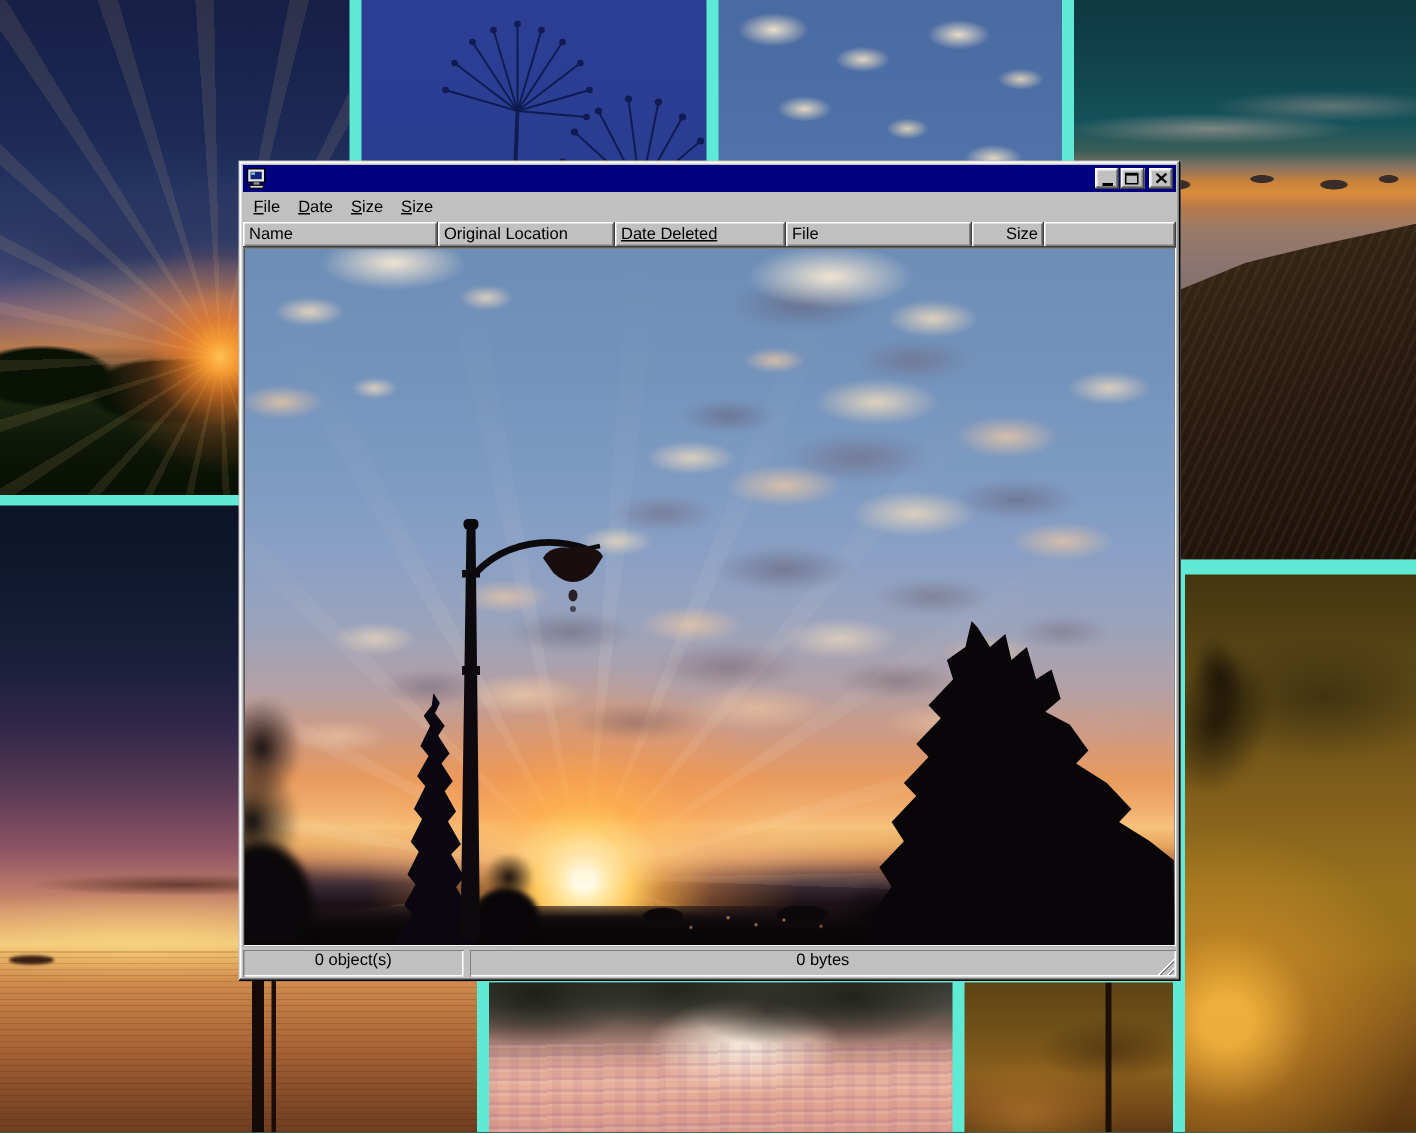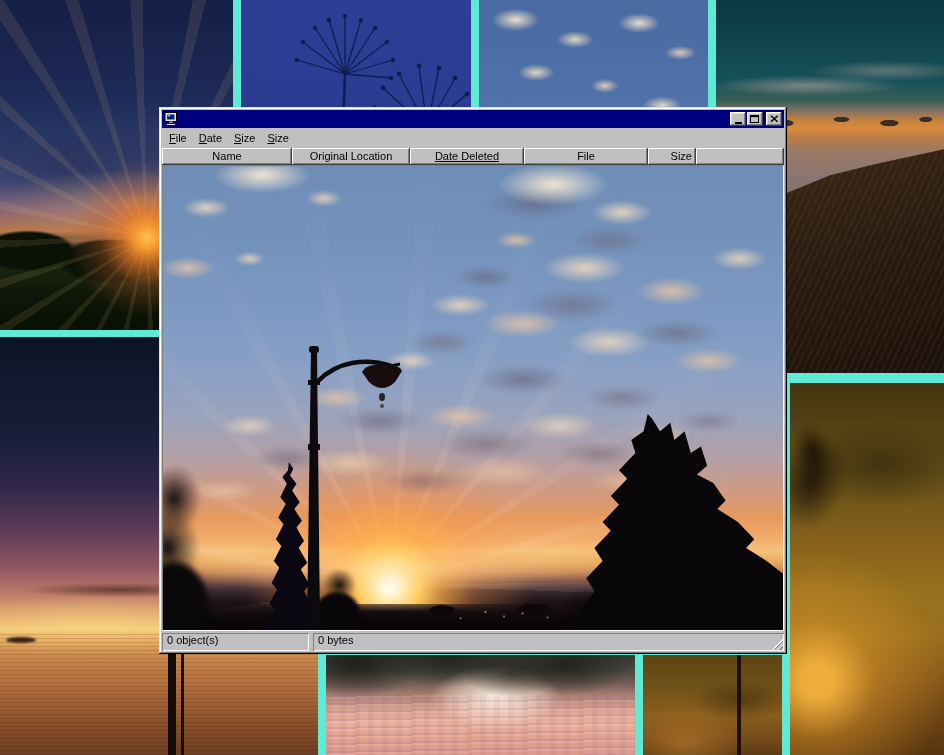--- a/index.html
+++ b/index.html
@@ -107,29 +107,29 @@
   .tb-btn{width:16px;height:14px;background:#c0c0c0;margin-left:1px;position:relative;
     box-shadow:inset -1px -1px 0 #404040, inset 1px 1px 0 #fff, inset -2px -2px 0 #808080, inset 2px 2px 0 #dfdfdf;
     display:flex;align-items:center;justify-content:center;}
   .tb-btn.close{margin-left:3px;}
   .glyph-min{width:7px;height:2px;background:#000;margin-top:7px;}
   .menubar{height:20px;display:flex;align-items:center;padding-left:1px;flex:0 0 20px;}
   .menu-item{display:inline-block;font-size:11px;color:#000;padding:2px 6px;}
   .menu-item::first-letter{text-decoration:underline;}
   .headerrow{height:17px;display:flex;flex:0 0 17px;}
   .hcell{background:#c0c0c0;font-size:11px;color:#000;padding:2px 4px;white-space:nowrap;overflow:hidden;
-    box-shadow:inset -1px -1px 0 #404040, inset 1px 1px 0 #fff, inset -2px -2px 0 #808080;text-align:center;}
+    box-shadow:inset -1px -1px 0 #404040, inset 1px 1px 0 #fff, inset -2px -2px 0 #808080;}
   .hc-name{width:130px;}
   .hc-loc{width:118px;}
   .hc-date{width:114px;text-decoration:underline;}
   .hc-type{width:124px;}
   .hc-size{width:48px;text-align:right;}
   .hc-fill{flex:1;}
   .client{flex:1;border:1px solid;border-color:#808080 #fff #fff #808080;position:relative;overflow:hidden;background:#000;}
-  .statusbar{height:18px;margin-top:2px;display:flex;flex:0 0 18px;}
+  .statusbar{height:18px;margin-top:2px;display:flex;flex:0 0 18px;text-align:center;}
   .spanel{background:#c0c0c0;font-size:11px;color:#000;padding:1px 5px;
     box-shadow:inset 1px 1px 0 #808080, inset -1px -1px 0 #fff;position:relative;}
   .sp-objects{width:147px;margin-right:4px;}
   .sp-bytes{flex:1;}
   .grip{position:absolute;right:1px;bottom:1px;width:12px;height:12px;
     background:repeating-linear-gradient(-45deg, rgba(0,0,0,0) 0 2px, #808080 2px 3px, #fff 3px 4px);
     clip-path:polygon(100% 0,100% 100%,0 100%);}
 
   
   .photo{position:absolute;inset:0;overflow:hidden;

